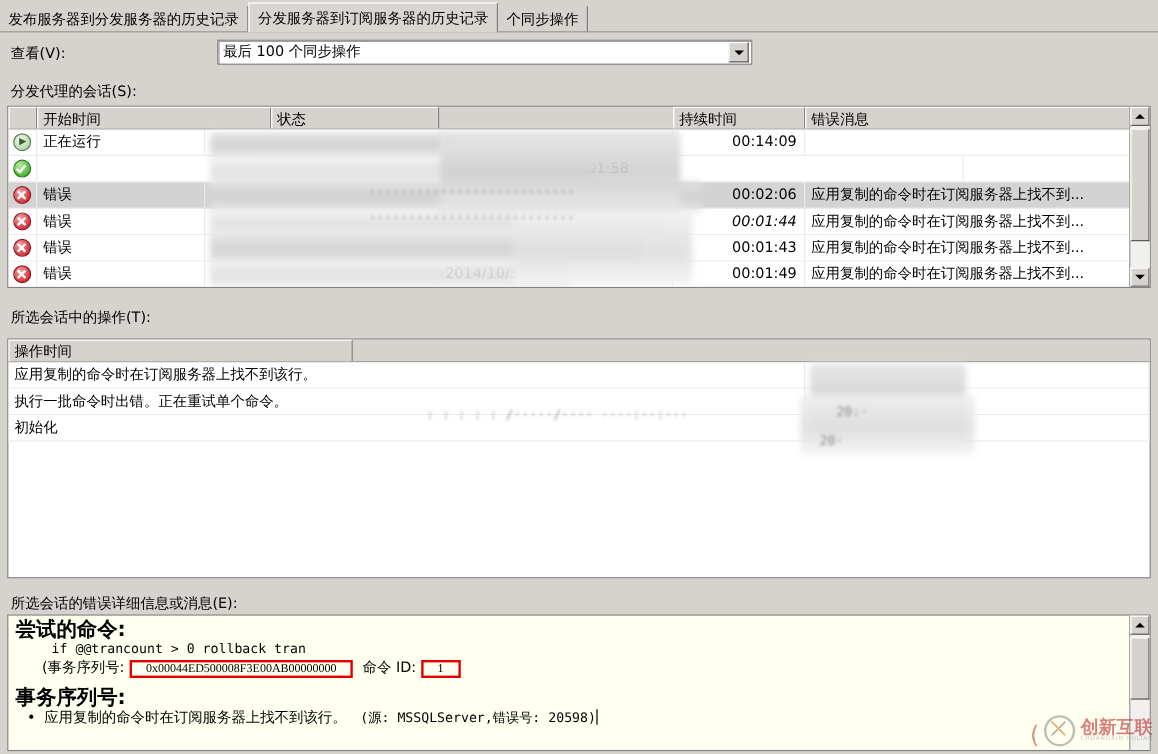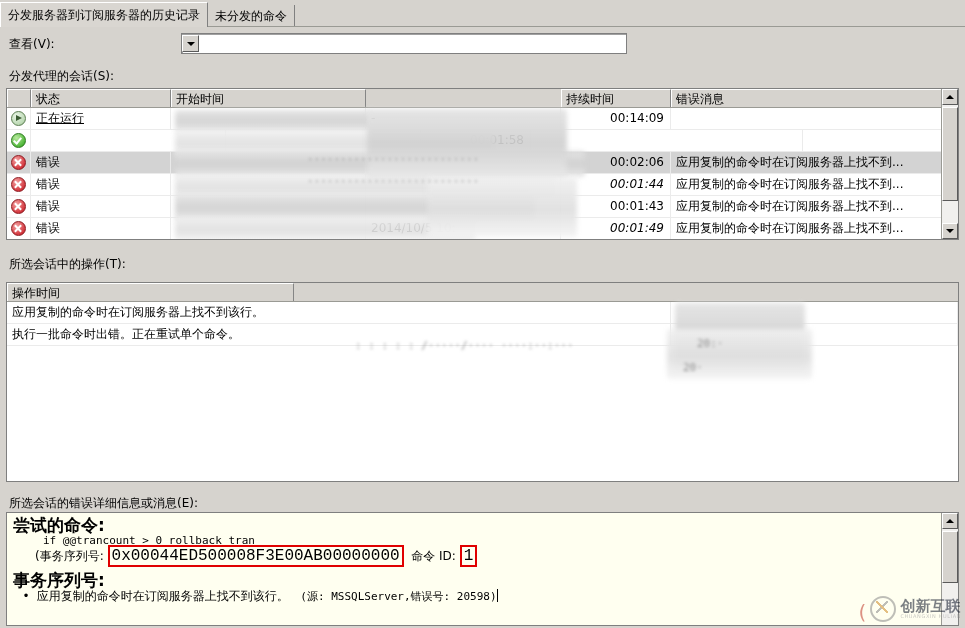--- a/index.html
+++ b/index.html
@@ -322,23 +322,23 @@
     padding-left: 30px;
   }
   .det-line {
     font-size: 12px;
     line-height: 16px;
     padding-left: 22px;
     white-space: nowrap;
   }
   .redbox {
     border: 2px solid #e00000;
-    padding: 0 2px;
-    font-family: Liberation Mono, monospace;
-    font-size: 16px;
+    padding: 0 12px;
+    font-family: Liberation Serif, serif;
+    font-size: 10px;
   }
   .bullet {
     display: inline-block;
     width: 14px;
     text-align: center;
   }
   .caret {
     display: inline-block;
     width: 1px;
     height: 13px;
@@ -375,65 +375,67 @@
     width: 12px; height: 12px;
     background:
       linear-gradient(45deg, transparent 44%, #ce8b2a 44%, #ce8b2a 56%, transparent 56%),
       linear-gradient(-45deg, transparent 44%, #8a8a8a 44%, #8a8a8a 56%, transparent 56%);
   }
   .wm-text {
     display: flex;
     flex-direction: column;
     line-height: 1;
   }
-  .wm-cn { font-size: 15px; color: #0f172a; font-weight: bold; }
+  .wm-cn { font-size: 15px; color: #b91c1c; font-weight: bold; }
   .wm-en { font-size: 5px; color: #9a9a9a; letter-spacing: 0.6px; }
   .wm-paren {
     position: absolute;
     left: -12px; bottom: -2px;
     font-size: 20px;
     color: #c0392b;
   }
 </style>
 </head>
 <body>
 
 <div class="tabstrip">
+  <div class="tab">发布服务器到分发服务器的历史记录</div>
   <div class="tab active">分发服务器到订阅服务器的历史记录</div>
-  <div class="tab">未分发的命令</div>
+  <div class="tab">个同步操作</div>
   <div class="tabstrip-filler"></div>
 </div>
 <div class="tab-underline"></div>
 
 <div class="view-row">
   <div class="view-label">查看(V):</div>
   <div class="combo">
+    <div class="combo-text">最后 100 个同步操作</div>
     <div class="combo-btn">
       <span class="arrow-down"></span>
     </div>
   </div>
 </div>
 
 <div class="section-label" id="lbl-sessions">分发代理的会话(S):</div>
 
 <div class="grid-panel" id="sessions-grid">
   <div class="grid-head">
     <div class="hcell" style="width:24px;"></div>
+    <div class="hcell" style="width:195px;">开始时间</div>
     <div class="hcell" style="width:140px;">状态</div>
-    <div class="hcell" style="width:195px;">开始时间</div>
     <div class="hcell" style="width:195px;margin-top:32px;">结束时间</div>
     <div class="hcell" style="width:110px;">持续时间</div>
     <div class="hcell" style="width:272px;">错误消息</div>
   </div>
   <div class="grid-body" id="sessions-body">
       <div class="grow">
         <div class="icon-wrap">
           <span class="sicon running"></span>
         </div>
-        <div class="gcell" style="width: 140px; text-decoration: underline;">正在运行</div>
+        <div class="gcell" style="width: 140px;">正在运行</div>
         <div class="gcell" style="width: 195px;"></div>
         <div class="gcell" style="width: 195px;">-</div>
         <div class="gcell num" style="width: 110px;">00:14:09</div>
         <div class="gcell" style="width: 272px;"></div>
       </div>
       <div class="grow">
         <div class="icon-wrap">
           <span class="sicon done"></span>
         </div>
         <div class="gcell" style="width: 195px;"></div>
@@ -471,21 +473,21 @@
         <div class="gcell num" style="width: 110px;">00:01:43</div>
         <div class="gcell" style="width: 272px;">应用复制的命令时在订阅服务器上找不到...</div>
       </div>
       <div class="grow">
         <div class="icon-wrap">
           <span class="sicon error"></span>
         </div>
         <div class="gcell" style="width: 140px;">错误</div>
         <div class="gcell" style="width: 195px;"></div>
         <div class="gcell" style="width: 195px;">2014/10/5 10:</div>
-        <div class="gcell num" style="width: 110px; font-style: italic;">00:01:49</div>
+        <div class="gcell num" style="width: 110px;">00:01:49</div>
         <div class="gcell" style="width: 272px;">应用复制的命令时在订阅服务器上找不到...</div>
       </div>
     </div>
 
   <div class="blur" style="left:168px; top:21px;  width:196px; height:22px;"></div>
   <div class="blur light" style="left:168px; top:42px;  width:320px; height:24px;"></div>
   <div class="blur" style="left:168px; top:62px;  width:410px; height:26px;"></div>
   <div class="blur light" style="left:168px; top:86px;  width:380px; height:24px;"></div>
   <div class="blur" style="left:168px; top:106px; width:360px; height:26px;"></div>
   <div class="blur light" style="left:168px; top:128px; width:300px; height:24px;"></div>
@@ -511,20 +513,24 @@
   <div class="grid-head">
     <div class="hcell" style="width:287px;">操作时间</div>
   </div>
   <div class="grid-body" id="actions-body">
       <div class="grow">
         <div class="gcell" style="width: 664px;">应用复制的命令时在订阅服务器上找不到该行。</div>
         <div class="gcell" style="width: 287px;"></div>
       </div>
       <div class="grow">
         <div class="gcell" style="width: 664px;">执行一批命令时出错。正在重试单个命令。</div>
+        <div class="gcell" style="width: 287px;"></div>
+      </div>
+      <div class="grow">
+        <div class="gcell" style="width: 664px;">初始化</div>
         <div class="gcell" style="width: 287px;"></div>
       </div>
     </div>
 
   <div class="blur" style="left:668px; top:20px; width:130px; height:70px;"></div>
   <div class="blur light" style="left:660px; top:46px; width:145px; height:50px;"></div>
   <div class="blurtext" style="left:348px; top:56px;">: : : : : /·····/···· ····:··:···</div>
   <div class="blurtext" style="left:690px; top:54px;">20:·</div>
   <div class="blurtext" style="left:676px; top:78px;">20·</div>
 </div>

